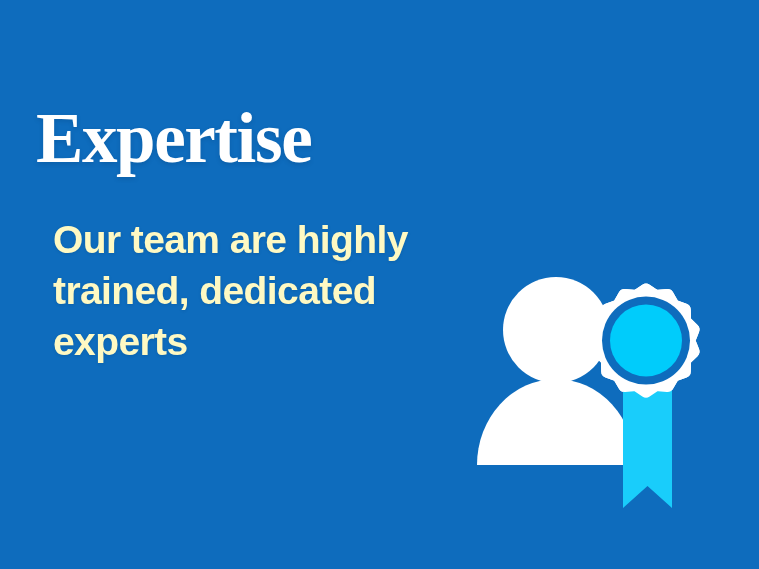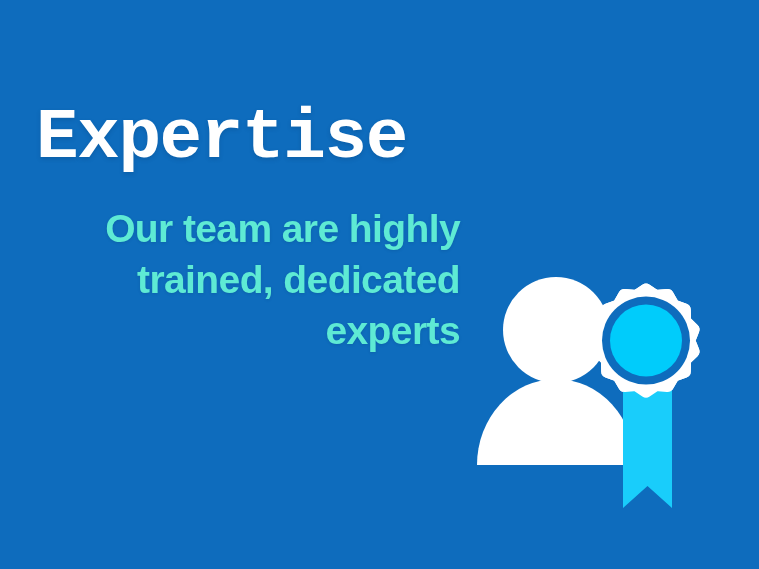--- a/index.html
+++ b/index.html
@@ -22,42 +22,41 @@
   
   .text-block {
     position: absolute;
     left: 36px;
     top: 100px;
     width: 430px;
   }
 
   .headline {
     margin: 0;
-    font-family: Liberation Mono, monospace;
+    font-family: Liberation Serif, serif;
     font-size: 71px;
     line-height: 76px;
     font-weight: bold;
     letter-spacing: -1.4px;
     color: #ffffff;
     text-shadow: 0 2px 4px rgba(4, 52, 96, 0.22);
     white-space: nowrap;
   }
 
   .subhead {
-    margin: 6px;
+    margin: 17px;
     padding-top: 21px;
     font-family: "Liberation Sans", sans-serif;
     font-size: 39px;
     line-height: 51px;
     font-weight: bold;
     letter-spacing: -0.6px;
-    color: #5eead4;
+    color: #fef9c3;
     text-shadow: 0 1px 3px rgba(4, 52, 96, 0.18);
     max-width: 420px;
-    text-align: right;
   }
 
   
   .icon-wrap {
     position: absolute;
     left: 462px;
     top: 262px;
     width: 252px;
     height: 258px;
   }

